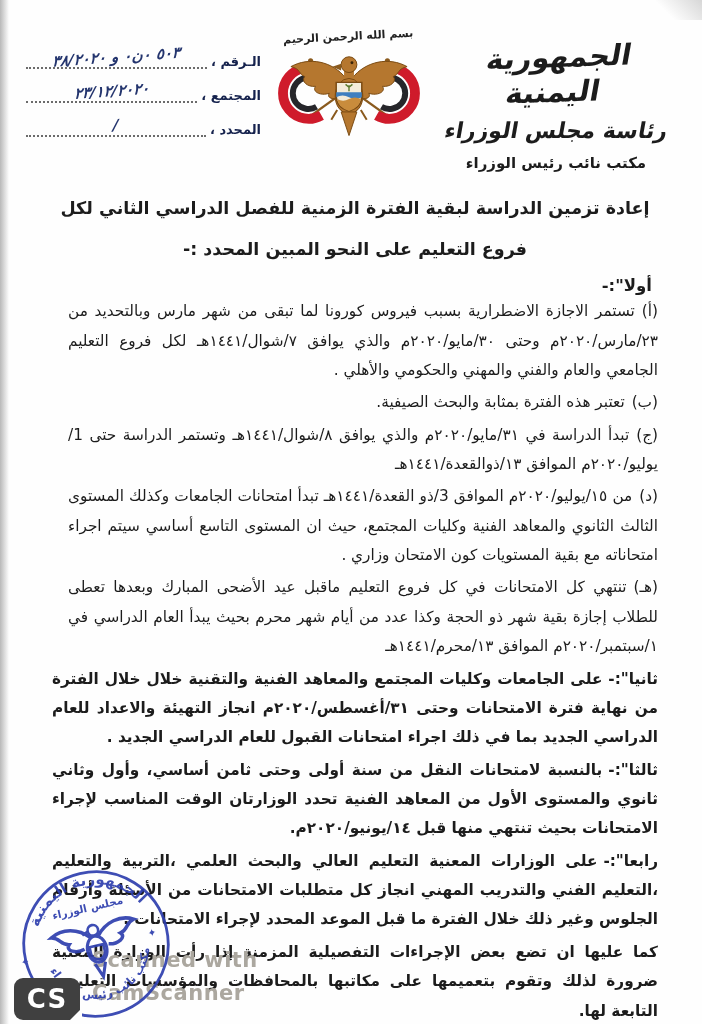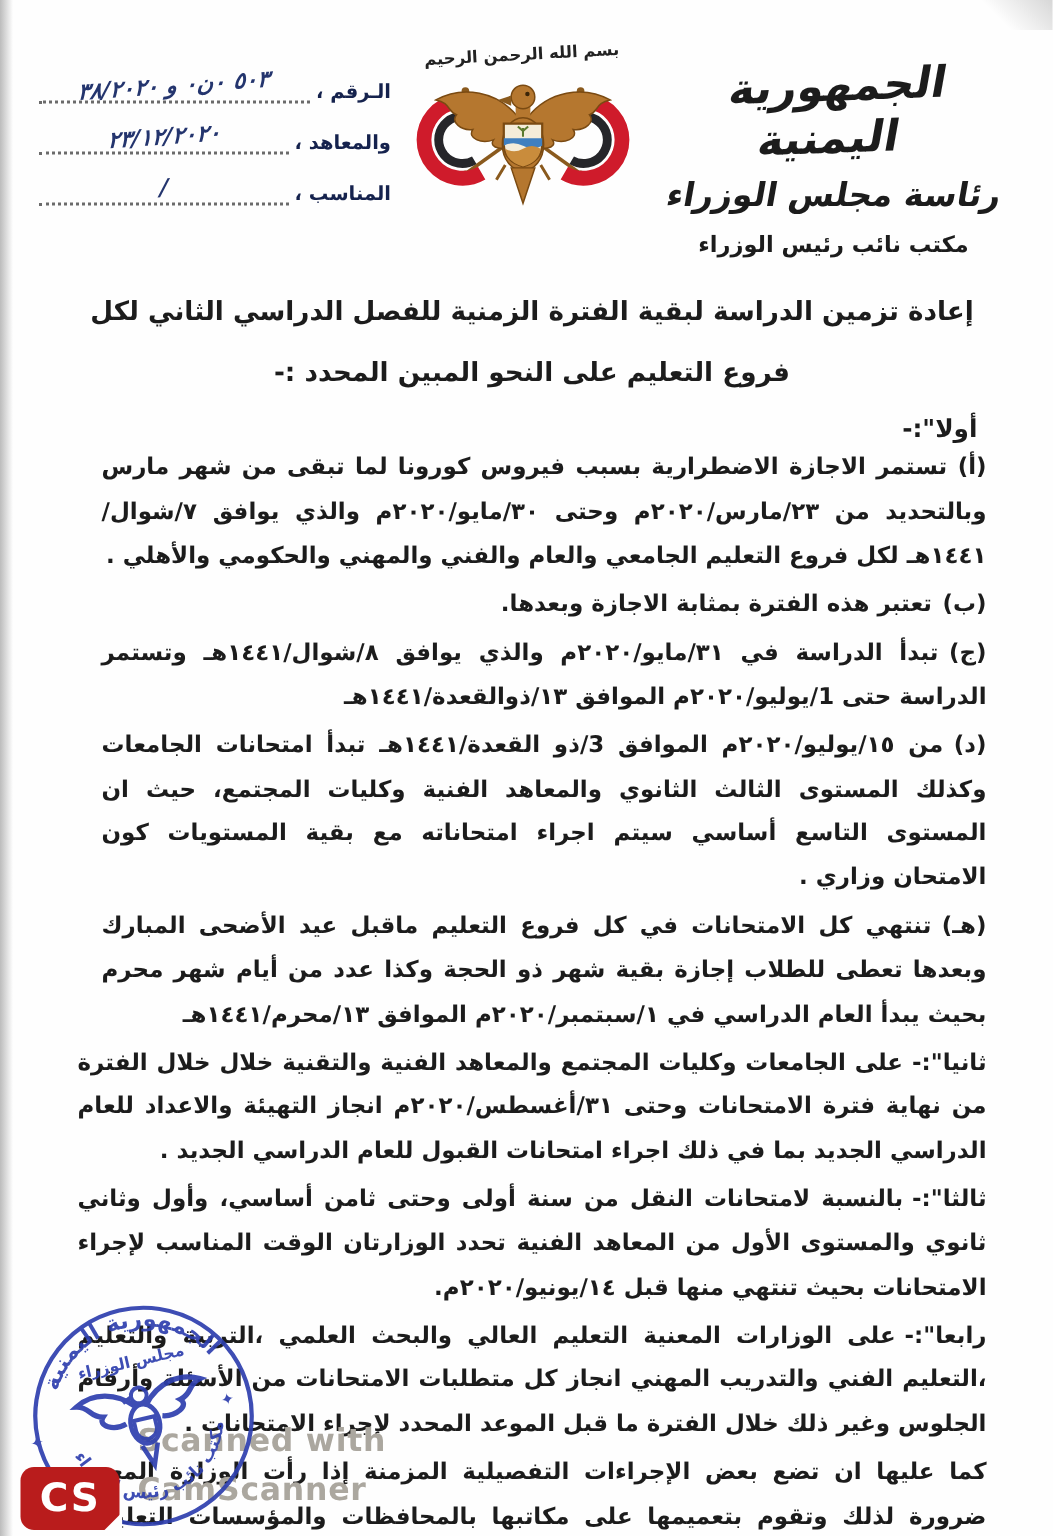--- a/index.html
+++ b/index.html
@@ -26,34 +26,34 @@
   .field-label{font-weight:700;white-space:nowrap;color:#15224d;}
   .field-line{flex:1;border-bottom:2px dotted #6b6b6b;margin-right:4px;text-align:center;}
   .hand{display:inline-block;font-style:italic;font-size:15px;font-weight:700;color:#24356e;
     transform:rotate(-4deg) skewX(-6deg);padding-bottom:1px;white-space:nowrap;}
 
   
   .main{padding:10px 44px 0 52px;}
   .title{text-align:center;font-size:17.5px;font-weight:700;line-height:2.35;margin-top:6px;}
   .uline{text-underline-offset:6px;text-decoration-thickness:1.6px;}
   .sec-first-heading{font-size:16.5px;font-weight:700;margin:6px 6px 2px 0;}
-  p.item{margin:0 0 3px 16px;font-size:15.3px;font-weight:700;line-height:1.92;text-align:justify;}
+  p.item{margin:0 0 3px 16px;font-size:15.3px;font-weight:400;line-height:1.92;text-align:justify;}
   p.item .marker{padding-left:7px;}
   p.para{margin:0 0 3px 0;font-size:15.3px;font-weight:700;line-height:1.92;text-align:justify;}
   p.para .sec-h{margin-left:6px;}
   p.closing{margin:0;font-size:15.3px;font-weight:700;line-height:1.92;text-align:justify;}
 
   
   .stamp{position:absolute;left:2px;top:856px;width:188px;height:176px;z-index:3;
     transform:rotate(-13deg);opacity:.92;pointer-events:none;}
 
   
   .watermark-text{position:absolute;left:92px;top:944px;z-index:1;color:#aba79f;
     font-size:21px;font-weight:600;line-height:1.55;direction:ltr;letter-spacing:.5px;}
-  .cs-logo{position:absolute;left:14px;top:978px;width:66px;height:42px;background:#b91c1c;
+  .cs-logo{position:absolute;left:14px;top:978px;width:66px;height:42px;background:#404040;
     border-radius:9px;z-index:4;display:flex;align-items:center;justify-content:center;}
   .cs-logo span{color:#fff;font-size:26px;font-weight:700;letter-spacing:1px;direction:ltr;}
   .cs-fold{position:absolute;right:-2px;bottom:-2px;width:14px;height:14px;background:#fefefe;
     clip-path:polygon(100% 0,100% 100%,0 100%);}
 </style>
 </head>
 <body>
 
 <div class="page">
 
@@ -101,46 +101,46 @@
         <path d="M63,68 l-6,10 M87,68 l6,10" stroke="#8a5a1e" stroke-width="2" fill="none"></path>
       </svg>
     </div>
 
     <div class="fields">
       <div class="field-row">
         <span class="field-label">الـرقم ،</span>
         <span class="field-line"><span class="hand">٥٠٣ ٠ن٠ و ٣٨/٢٠٢٠</span></span>
       </div>
       <div class="field-row">
-        <span class="field-label">والمعاهد ،</span>
+        <span class="field-label">المجتمع ،</span>
         <span class="field-line"><span class="hand">٢٣/١٢/٢٠٢٠</span></span>
       </div>
       <div class="field-row">
-        <span class="field-label">المناسب ،</span>
+        <span class="field-label">المحدد ،</span>
         <span class="field-line"><span class="hand">/</span></span>
       </div>
     </div>
   </div>
 
   <div class="main">
 
     <div class="title">
       <span class="uline">إعادة تزمين الدراسة لبقية الفترة الزمنية للفصل الدراسي الثاني لكل</span><br>
       <span class="uline">فروع التعليم على النحو المبين المحدد :-</span>
     </div>
 
     <div class="sec-first-heading">
       <span class="uline">أولا":-</span>
     </div>
 
     <p class="item">
       <span class="marker">(أ)</span><span>تستمر الاجازة الاضطرارية بسبب فيروس كورونا لما تبقى من شهر مارس وبالتحديد من ٢٣/مارس/٢٠٢٠م وحتى ٣٠/مايو/٢٠٢٠م والذي يوافق ٧/شوال/١٤٤١هـ لكل فروع التعليم الجامعي والعام والفني والمهني والحكومي والأهلي .</span>
     </p>
     <p class="item">
-      <span class="marker">(ب)</span><span>تعتبر هذه الفترة بمثابة الاجازة وبعدها.</span>
+      <span class="marker">(ب)</span><span>تعتبر هذه الفترة بمثابة والبحث الصيفية.</span>
     </p>
     <p class="item">
       <span class="marker">(ج)</span><span>تبدأ الدراسة في ٣١/مايو/٢٠٢٠م والذي يوافق ٨/شوال/١٤٤١هـ وتستمر الدراسة حتى 1/يوليو/٢٠٢٠م الموافق ١٣/ذوالقعدة/١٤٤١هـ</span>
     </p>
     <p class="item">
       <span class="marker">(د)</span><span>من ١٥/يوليو/٢٠٢٠م الموافق 3/ذو القعدة/١٤٤١هـ تبدأ امتحانات الجامعات وكذلك المستوى الثالث الثانوي والمعاهد الفنية وكليات المجتمع، حيث ان المستوى التاسع أساسي سيتم اجراء امتحاناته مع بقية المستويات كون الامتحان وزاري .</span>
     </p>
     <p class="item">
       <span class="marker">(هـ)</span><span>تنتهي كل الامتحانات في كل فروع التعليم ماقبل عيد الأضحى المبارك وبعدها تعطى للطلاب إجازة بقية شهر ذو الحجة وكذا عدد من أيام شهر محرم بحيث يبدأ العام الدراسي في ١/سبتمبر/٢٠٢٠م الموافق ١٣/محرم/١٤٤١هـ</span>
     </p>

